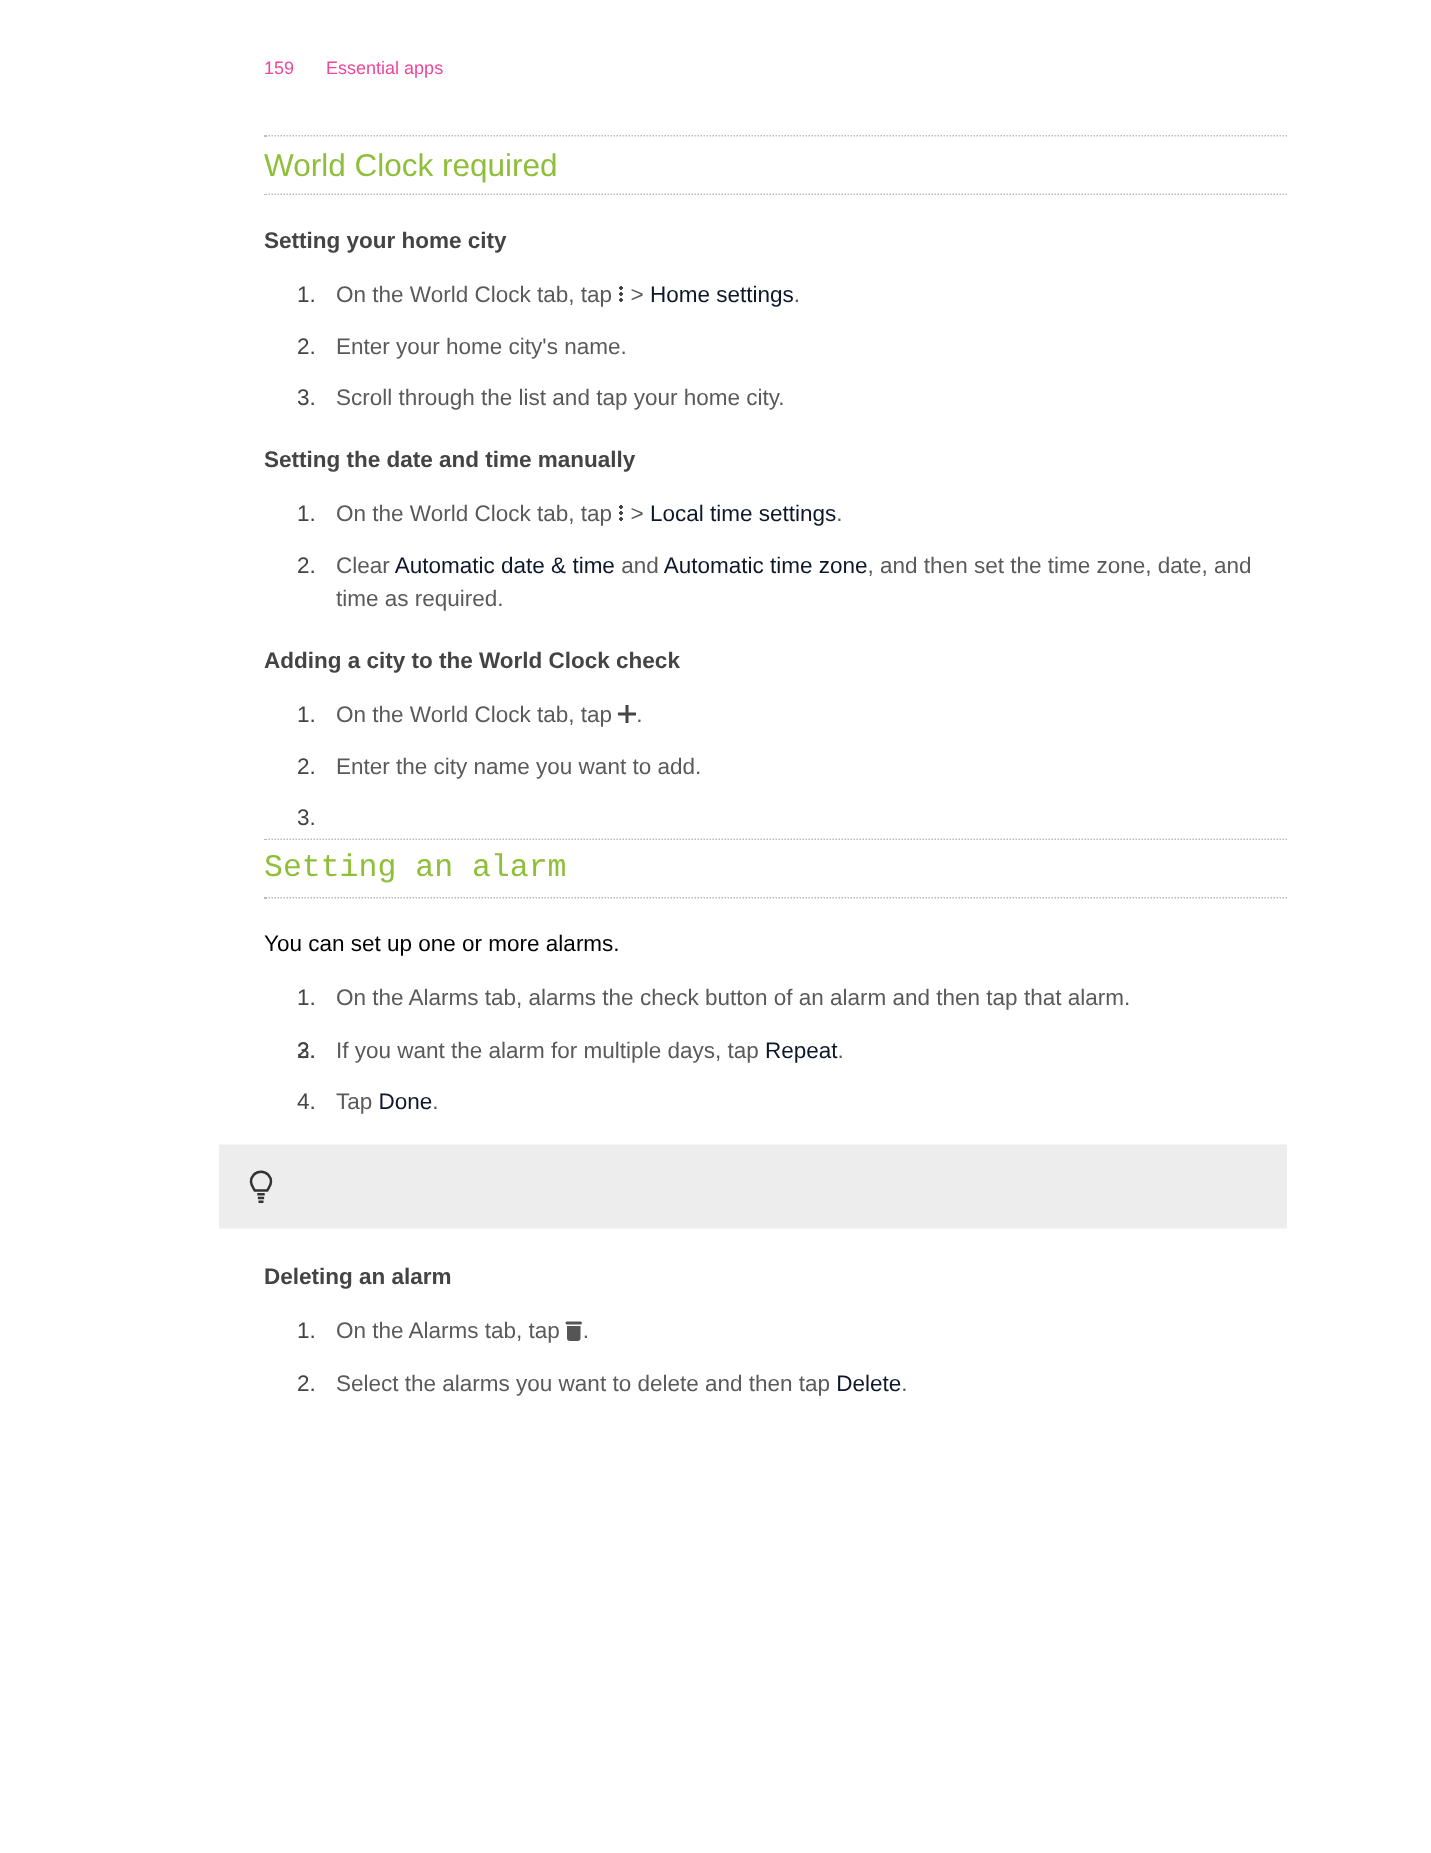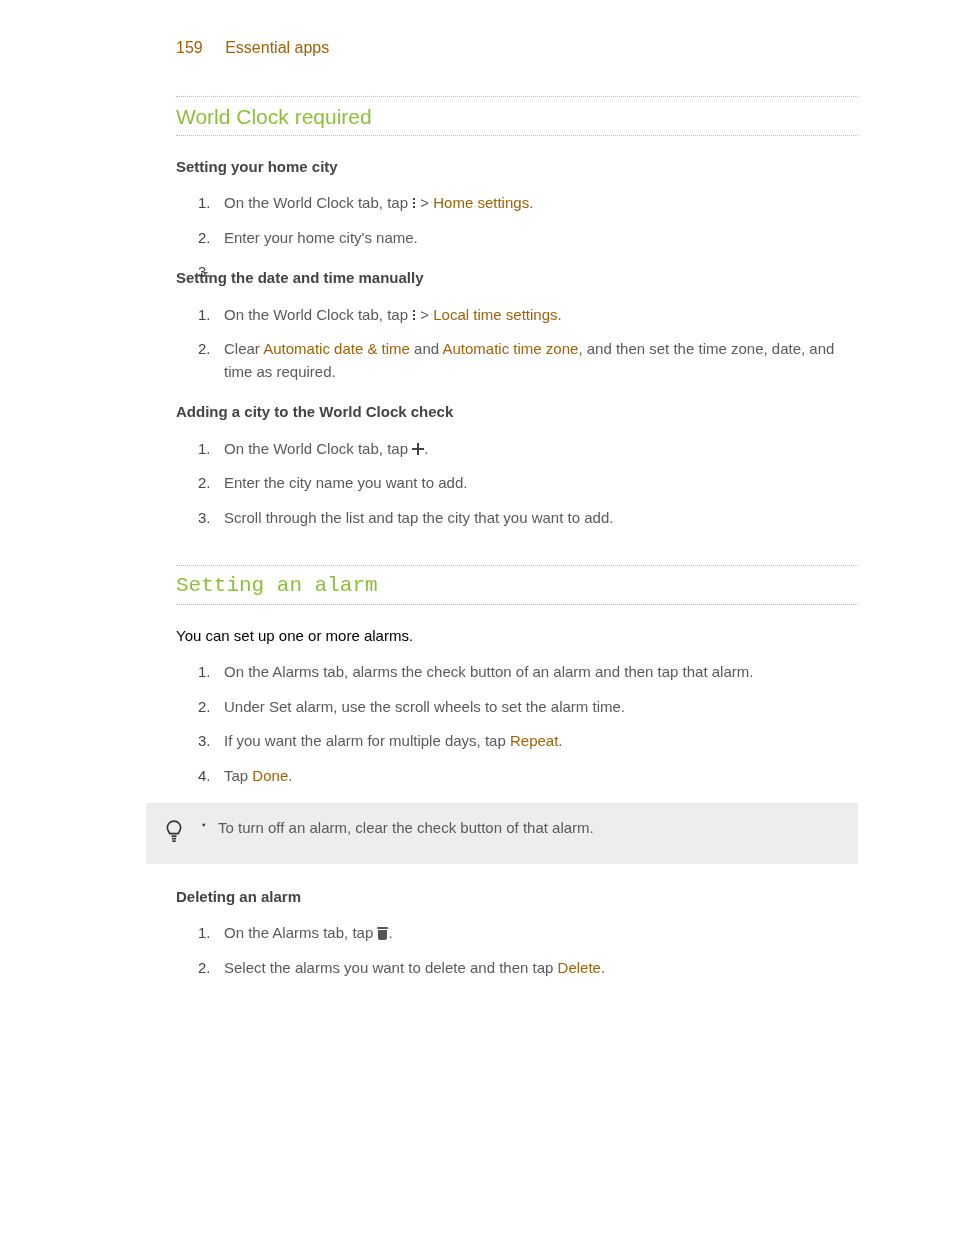--- a/index.html
+++ b/index.html
@@ -7,22 +7,22 @@
     font-family: -apple-system, "Segoe UI", Helvetica, Arial, sans-serif;
     background: #fff;
     color: #5a5a5a;
     width: 954px;
     height: 1235px;
     padding: 36px 96px 0 176px;
     font-size: 15px;
     line-height: 1.5;
   }
   .page-hdr {
-    font-size: 16px;
-    color: #a16207;
+    font-size: 12px;
+    color: #ec4899;
     margin-bottom: 36px;
   }
   .pg-num { display: inline-block; margin-right: 18px; }
   h2.green {
     color: #8fbf3a;
     font-weight: 400;
     font-size: 21px;
     padding: 4px 0 2px;
     border-top: 1px dotted #bbb;
     border-bottom: 1px dotted #bbb;
@@ -44,21 +44,21 @@
     padding-left: 26px;
     margin-bottom: 12px;
     color: #5a5a5a;
   }
   ol.steps > li .num {
     position: absolute;
     left: 0;
     color: #444;
   }
   p.lead { margin: 18px 0 14px; color: #000000; }
-  strong.k { color: #a16207; font-weight: 400; }
+  strong.k { color: #0f172a; font-weight: 400; }
   .icon-dots {
     display: inline-block;
     width: 4px; height: 12px;
     vertical-align: -1px;
     background:
       radial-gradient(circle, #444 45%, transparent 50%) 0 0/4px 4px,
       radial-gradient(circle, #444 45%, transparent 50%) 0 4px/4px 4px,
       radial-gradient(circle, #444 45%, transparent 50%) 0 8px/4px 4px;
     background-repeat: no-repeat;
   }
@@ -119,20 +119,21 @@
   <li>
     <span class="num">1.</span>
     <span>On the World Clock tab, tap </span><span class="icon-dots"></span> &gt; <strong class="k">Home settings</strong><span>.</span>
   </li>
   <li>
     <span class="num">2.</span>
     <span>Enter your home city's name.</span>
   </li>
   <li>
     <span class="num">3.</span>
+    <span>Scroll through the list and tap your home city.</span>
   </li>
 </ol>
 
 <div class="sub-h">Setting the date and time manually</div>
 <ol class="steps">
   <li>
     <span class="num">1.</span>
     <span>On the World Clock tab, tap </span><span class="icon-dots"></span> &gt; <strong class="k">Local time settings</strong><span>.</span>
   </li>
   <li>
@@ -146,54 +147,51 @@
   <li>
     <span class="num">1.</span>
     <span>On the World Clock tab, tap </span><span class="icon-plus"></span><span>.</span>
   </li>
   <li>
     <span class="num">2.</span>
     <span>Enter the city name you want to add.</span>
   </li>
   <li>
     <span class="num">3.</span>
-    <span>Scroll through the list and tap the city that you want to add.</span>
   </li>
 </ol>
 
 <h2 class="green spacer-top">Setting an alarm</h2>
 <p class="lead">You can set up one or more alarms.</p>
 <ol class="steps">
   <li>
     <span class="num">1.</span>
     <span>On the Alarms tab, alarms the check button of an alarm and then tap that alarm.</span>
   </li>
   <li>
     <span class="num">2.</span>
-    <span>Under Set alarm, use the scroll wheels to set the alarm time.</span>
   </li>
   <li>
     <span class="num">3.</span>
     <span>If you want the alarm for multiple days, tap </span><strong class="k">Repeat</strong><span>.</span>
   </li>
   <li>
     <span class="num">4.</span>
     <span>Tap </span><strong class="k">Done</strong><span>.</span>
   </li>
 </ol>
 
 <div class="tip-box">
   <svg viewBox="0 0 24 30">
     <path d="M12 2 C7 2 4 6 4 10 c0 3 2 5 3 7 h10 c1-2 3-4 3-7 C20 6 17 2 12 2 Z" fill="none" stroke="#333" stroke-width="2"></path>
     <line x1="9" y1="20" x2="15" y2="20" stroke="#333" stroke-width="2"></line>
     <line x1="9.5" y1="23" x2="14.5" y2="23" stroke="#333" stroke-width="2"></line>
     <line x1="10" y1="26" x2="14" y2="26" stroke="#333" stroke-width="2"></line>
   </svg>
   <ul>
-    <li><span>To turn off an alarm, clear the check button of that alarm.</span></li>
   </ul>
 </div>
 
 <div class="sub-h">Deleting an alarm</div>
 <ol class="steps">
   <li>
     <span class="num">1.</span>
     <span>On the Alarms tab, tap </span><span class="icon-trash"></span><span>.</span>
   </li>
   <li>

